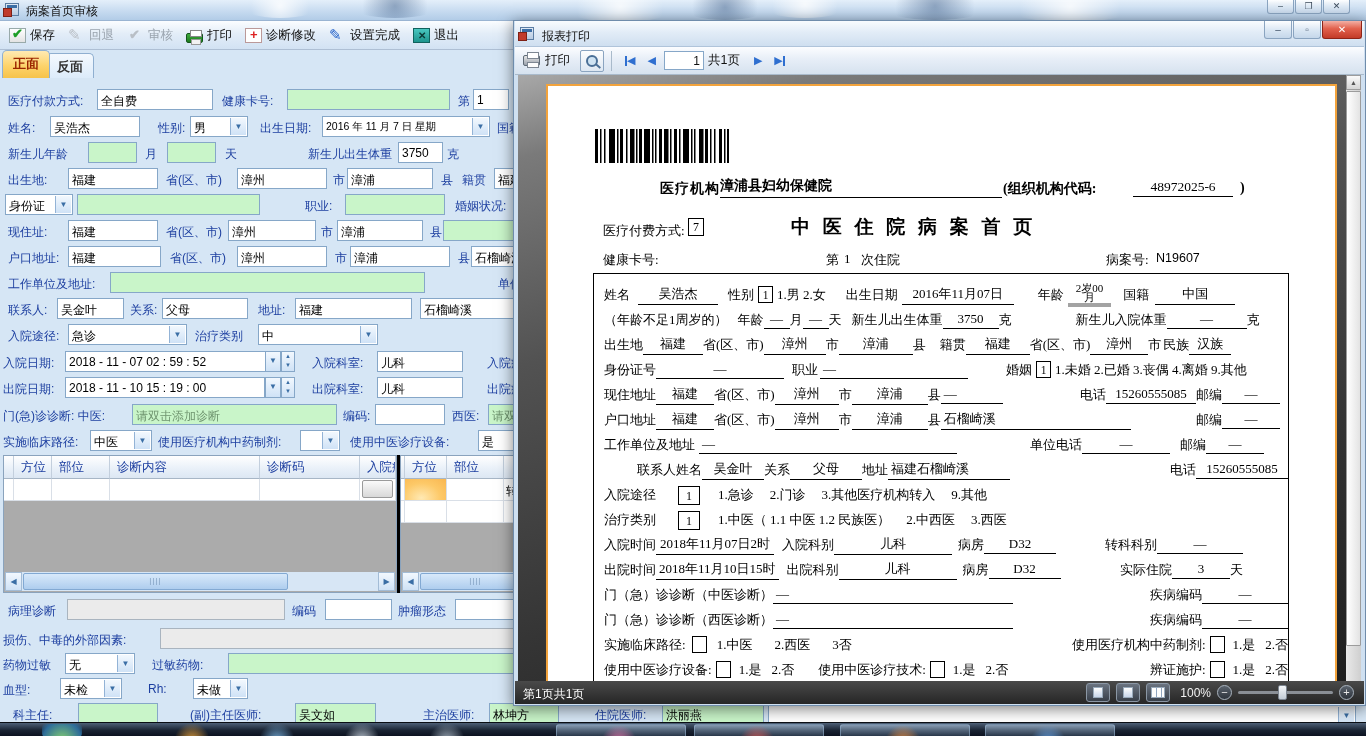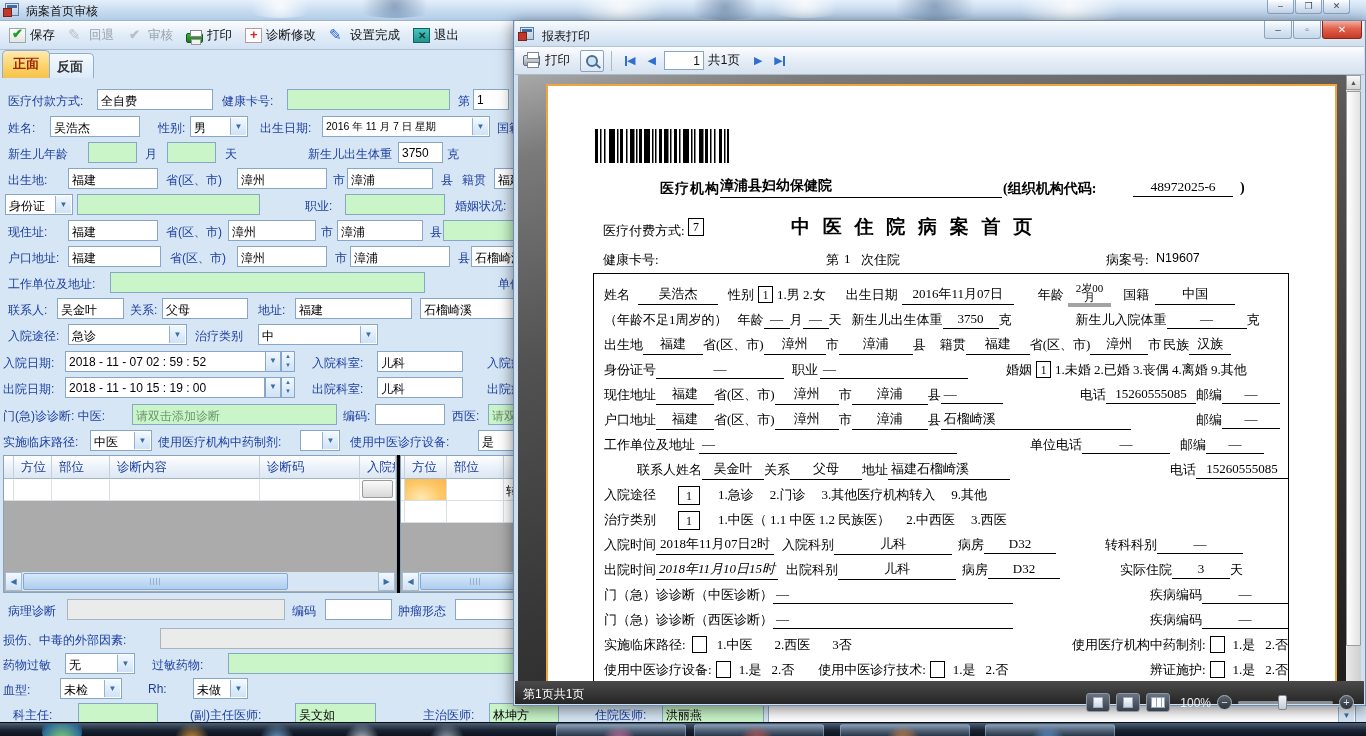--- a/index.html
+++ b/index.html
@@ -86,21 +86,21 @@
 .nav .bar { width:2px; height:10px; background:#2f6fd0; }
 .pagefld { width:40px; height:19px; border:1px solid #86a7c8; background:#fff; font-size:12px; text-align:right; padding:2px 3px 0; margin:0 4px 0 2px; }
 .preview { position:absolute; left:4px; right:4px; top:54px; bottom:24px; overflow:hidden;
   background:linear-gradient(165deg,#a8a8a8 0%,#7a7a7a 10%,#525252 35%,#353535 68%,#1e1e1e 100%); }
 .vscroll { position:absolute; right:0; top:0; bottom:0; width:15px; background:linear-gradient(90deg,#e9e9e9,#cfcfcf); }
 .vscroll .vs-up { position:absolute; top:0; left:0; right:0; height:15px; background:linear-gradient(#fafafa,#d5d5d5); border:1px solid #9c9c9c; color:#555; font-size:7px; text-align:center; line-height:14px; }
 .vscroll .vs-thumb { position:absolute; top:16px; left:0; right:0; height:555px; background:linear-gradient(90deg,#ffffff,#e3e3e3); border:1px solid #9c9c9c; border-radius:1px; }
 .page { position:absolute; left:28px; top:9px; width:791px; height:700px; background:#fff; border:2px solid #f2a33c; }
 .rstatus { position:absolute; left:1px; right:1px; bottom:1px; height:23px; background:linear-gradient(#4a4a4a,#262626); color:#fff; font-size:12px; }
 .rstatus .ptext { position:absolute; left:8px; top:5px; }
-.statusright { position:absolute; right:10px; top:12px; display:flex; align-items:center; gap:6px;justify-content:center; }
+.statusright { position:absolute; right:10px; top:2px; display:flex; align-items:center; gap:6px;justify-content:center; }
 .lico { width:24px; height:19px; border:1px solid #8b97a5; border-radius:3px; background:linear-gradient(#6a7380,#39404a); position:relative; }
 .lico::after { content:""; position:absolute; inset:3px 6px; background:linear-gradient(#fdfdfd,#c8d6ea); border:1px solid #9ab; }
 .lico.multi::after { inset:3px 4px; background:repeating-linear-gradient(90deg,#fdfdfd 0 4px,#8fa5c0 4px 5px); }
 .zoomtxt { color:#f2f2f2; font-size:12px; margin-left:4px; }
 .zcirc { width:15px; height:15px; border-radius:50%; border:1px solid #aab4bf; color:#e8e8e8; font-size:11px; line-height:13px; text-align:center; background:linear-gradient(#5a626d,#2e343c); }
 .ztrack { width:95px; height:3px; background:#8a8f96; border-radius:2px; position:relative; }
 .zthumb { position:absolute; left:40px; top:-6px; width:9px; height:15px; background:linear-gradient(#f5f7f9,#c2cbd5); border:1px solid #7d8691; border-radius:2px; }
 .page * { font-family:"Liberation Serif",serif; color:#000; }
 .barcode { position:absolute; left:47px; top:43px; }
 .r-orgline { position:absolute; left:0; top:94px; width:100%; font-size:14px; }
@@ -600,21 +600,21 @@
               <span class="sg" style="width: 6px;"></span>
               <span class="sl">病房</span>
               <span class="su" style="min-width: 72px;">D32</span>
               <span class="sf"></span>
               <span class="sl">转科科别</span>
               <span class="su" style="min-width: 86px;">—</span>
               <span class="sg" style="width: 45px;"></span>
             </div>
             <div class="rrow" style="top: 285px;">
               <span class="sl">出院时间</span>
-              <span class="su" style="min-width: 118px; font-style: italic;">2018年11月10日15时</span>
+              <span class="su" style="min-width: 118px;">2018年11月10日15时</span>
               <span class="sg" style="width: 8px;"></span>
               <span class="sl">出院科别</span>
               <span class="su" style="min-width: 118px;">儿科</span>
               <span class="sg" style="width: 6px;"></span>
               <span class="sl">病房</span>
               <span class="su" style="min-width: 72px;">D32</span>
               <span class="sf"></span>
               <span class="sl">实际住院</span>
               <span class="su" style="min-width: 58px;">3</span>
               <span class="sl">天</span>

